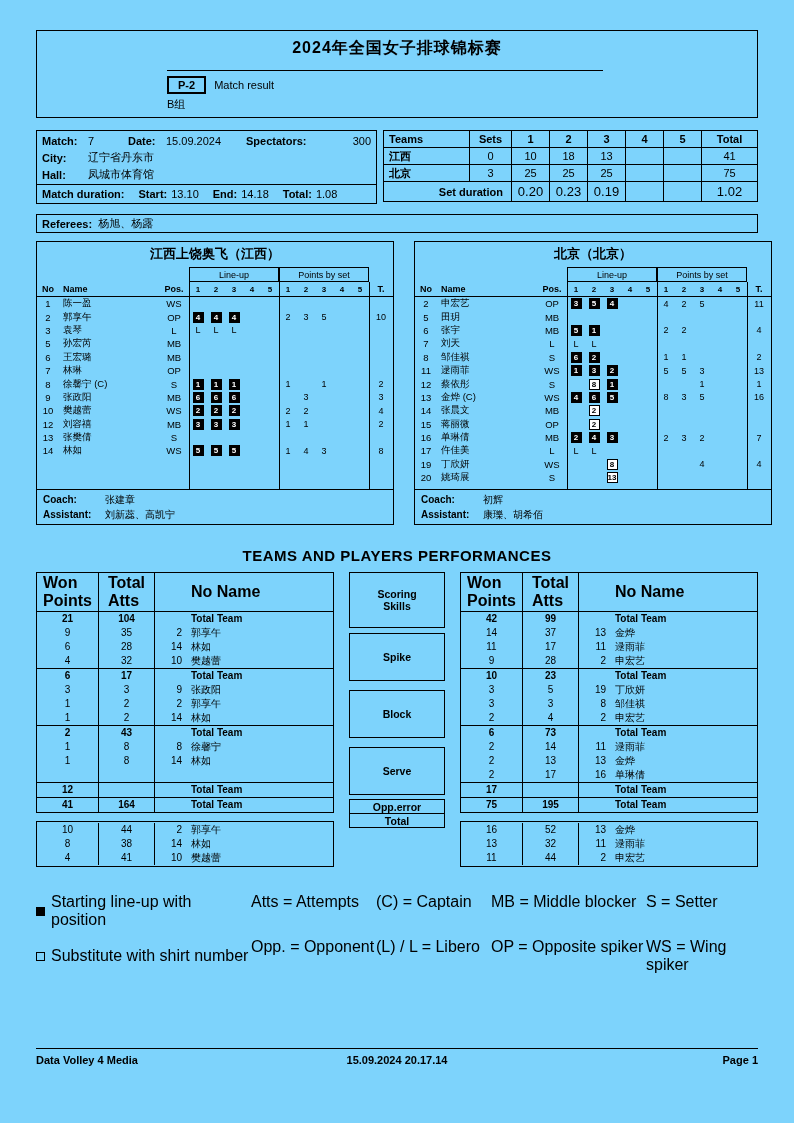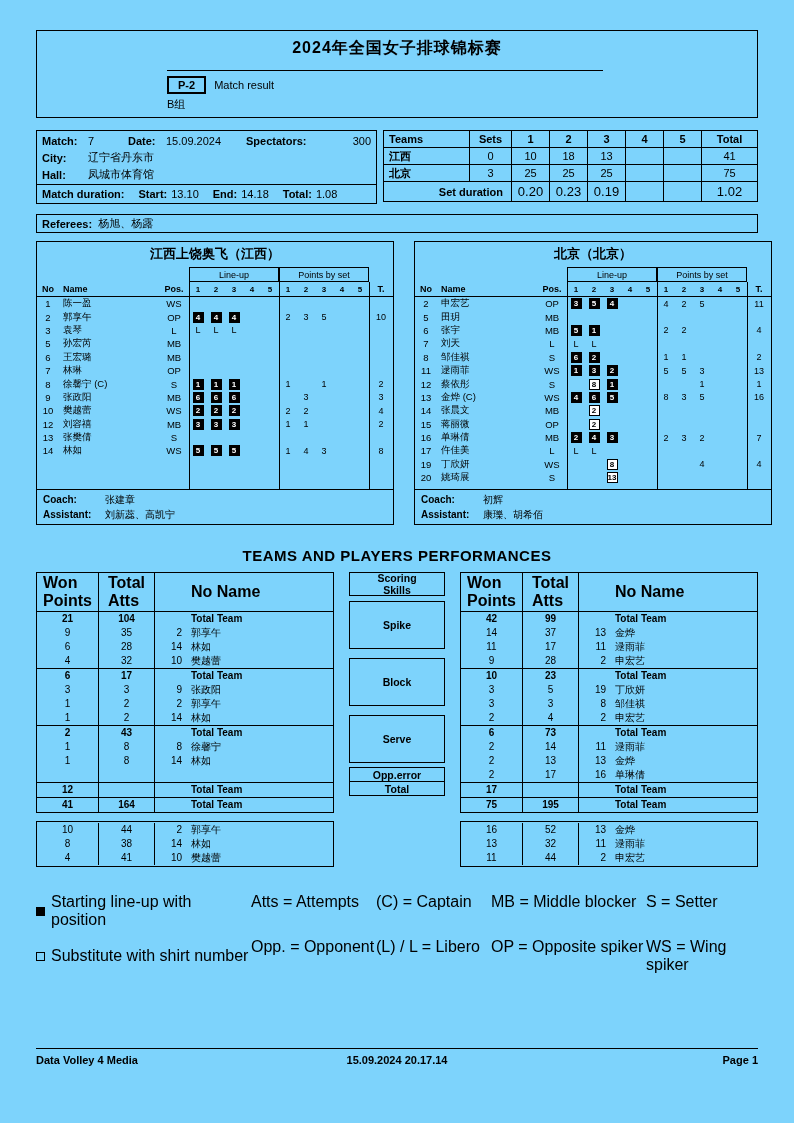--- a/index.html
+++ b/index.html
@@ -74,21 +74,21 @@
   .perf-section:last-child{border-bottom:none}
   .perf-trow{display:grid;grid-template-columns:62px 56px 30px 1fr;height:14px;line-height:14px;font-size:10px}
   .perf-trow>div{overflow:hidden}
   .perf-trow .c-won,.perf-trow .c-atts{border-right:1px solid #000;text-align:center}
   .perf-trow .c-no{text-align:right;padding-right:3px}
   .perf-trow .c-nm{padding-left:6px}
   .bold{font-weight:bold}
   .perf-best{border:1px solid #000;margin-top:8px;padding:1px 0}
   .skills-col{width:96px}
   .sk-wrap{display:flex;align-items:center}
-  .sk-h40{height:24px}.sk-h57{height:57px}.sk-h15{height:15px}
+  .sk-h40{height:56px}.sk-h57{height:57px}.sk-h15{height:15px}
   .sk-best{height:44px;margin-top:8px}
   .overlap{margin-top:-1px}
   .sk-box{flex:1;height:100%;border:1px solid #000;display:flex;align-items:center;justify-content:center;
           font-weight:bold;font-size:10.5px;text-align:center;white-space:pre-line}
   .sk-mid{height:48px}
   
   .legend{margin-top:26px;display:grid;grid-template-columns:215px 125px 115px 155px 1fr;row-gap:9px;font-size:16px}
   .lg-item{display:flex;align-items:center}
   .lg-sq{width:9px;height:9px;margin-right:6px;display:inline-block}
   .lg-sq.filled{background:#000}

